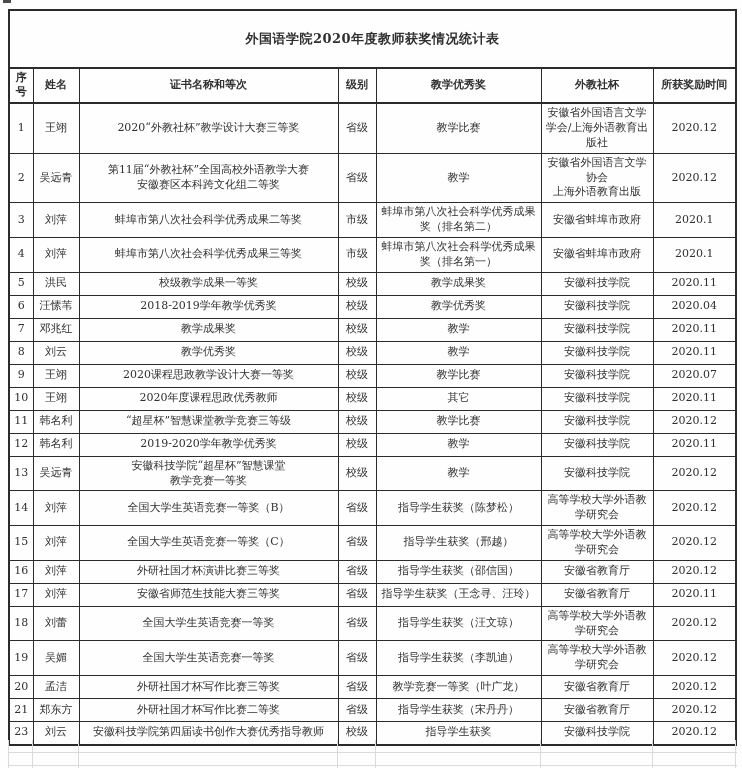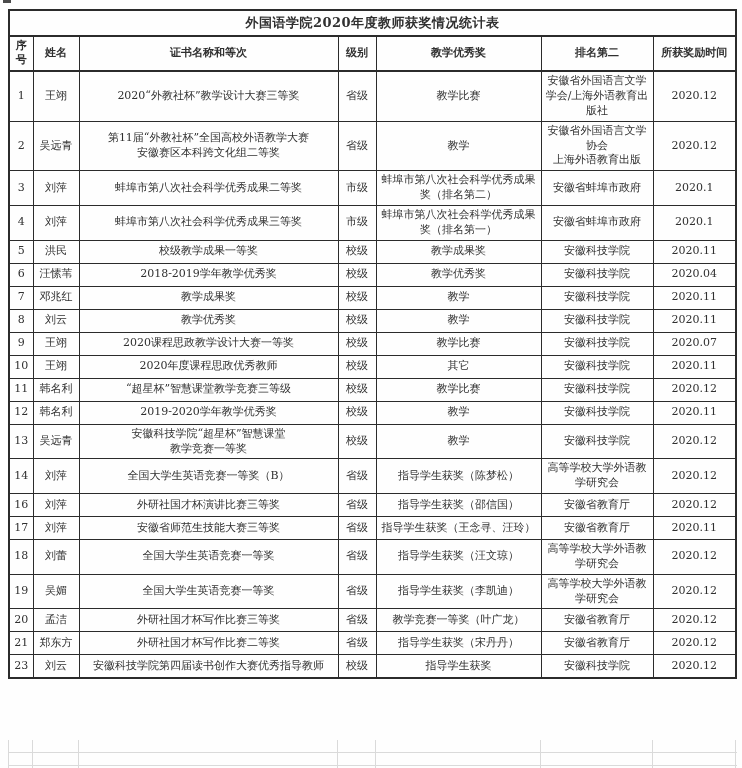--- a/index.html
+++ b/index.html
@@ -44,21 +44,21 @@
     font-size: 11px;
     line-height: 1.35;
     overflow: hidden;
   }
   tr.title-row th {
     height: 16px;
     font-size: 13px;
     font-weight: bold;
     letter-spacing: 0.5px;
     border-bottom: 2px solid #2b2b2b;
-    padding: 3px 0;
+    padding: 19px 0;
   }
   tr.header-row th {
     height: 20px;
     font-weight: bold;
     font-size: 11px;
     border-bottom: 2px solid #2b2b2b;
   }
   tbody tr { height: 23px; }
   td.cell-cert, td.cell-unit, td.cell-category {
     white-space: pre-line;
@@ -106,21 +106,21 @@
     <thead>
       <tr class="title-row">
         <th colspan="7">外国语学院2020年度教师获奖情况统计表</th>
       </tr>
       <tr class="header-row">
         <th>序号</th>
         <th>姓名</th>
         <th>证书名称和等次</th>
         <th>级别</th>
         <th>教学优秀奖</th>
-        <th>排名第二</th>
+        <th>外教社杯</th>
         <th>所获奖励时间</th>
       </tr>
     </thead>
     <tbody>
     <tr>
       <td class="cell-no">1</td>
       <td class="cell-name">王翊</td>
       <td class="cell-cert">2020“外教社杯”教学设计大赛三等奖</td>
       <td class="cell-level">省级</td>
       <td class="cell-category">教学比赛</td>
@@ -254,20 +254,29 @@
     <tr>
       <td class="cell-no">14</td>
       <td class="cell-name">刘萍</td>
       <td class="cell-cert">全国大学生英语竞赛一等奖（B）</td>
       <td class="cell-level">省级</td>
       <td class="cell-category">指导学生获奖（陈梦松）</td>
       <td class="cell-unit">高等学校大学外语教学研究会</td>
       <td class="cell-date">2020.12</td>
     </tr>
 
+    <tr>
+      <td class="cell-no">15</td>
+      <td class="cell-name">刘萍</td>
+      <td class="cell-cert">全国大学生英语竞赛一等奖（C）</td>
+      <td class="cell-level">省级</td>
+      <td class="cell-category">指导学生获奖（邢越）</td>
+      <td class="cell-unit">高等学校大学外语教学研究会</td>
+      <td class="cell-date">2020.12</td>
+    </tr>
 
     <tr>
       <td class="cell-no">16</td>
       <td class="cell-name">刘萍</td>
       <td class="cell-cert">外研社国才杯演讲比赛三等奖</td>
       <td class="cell-level">省级</td>
       <td class="cell-category">指导学生获奖（邵信国）</td>
       <td class="cell-unit">安徽省教育厅</td>
       <td class="cell-date">2020.12</td>
     </tr>

